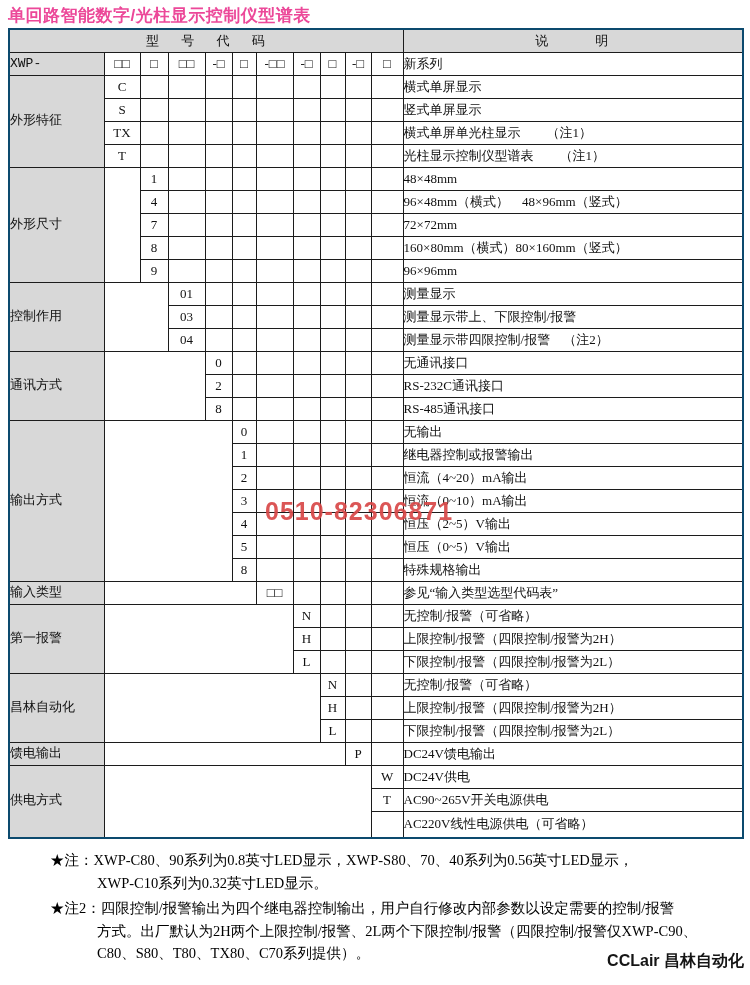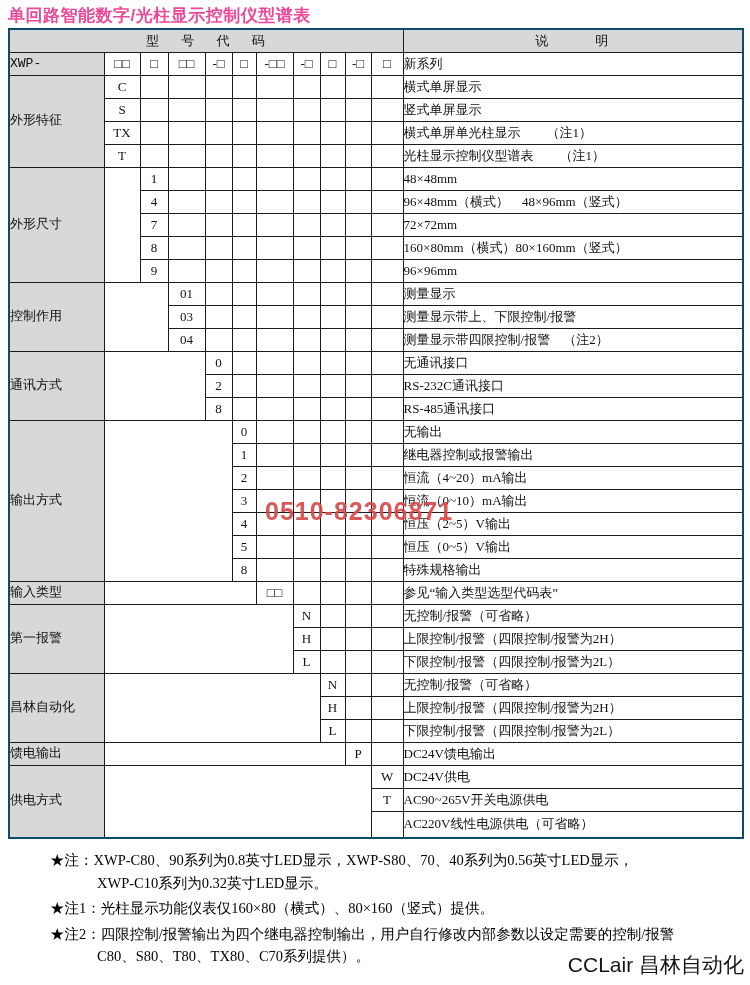--- a/index.html
+++ b/index.html
@@ -40,21 +40,21 @@
   .notes{
     position:absolute;left:18px;top:849px;width:722px;
     font-size:14.5px;color:#000;
   }
   .notes .line{line-height:22.5px;white-space:nowrap;}
   .notes .indent{padding-left:47px;}
   .notes .group{margin-bottom:3px;margin-left:32px;}
   .brand-logo{
     position:absolute;right:6px;top:951px;
     font-family:"Liberation Sans","DejaVu Sans",sans-serif;
-    font-weight:normal;font-size:21px;color:#151515;
+    font-weight:bold;font-size:16px;color:#151515;
   }
 </style>
 </head>
 <body>
 
 <div class="page-title">单回路智能数字/光柱显示控制仪型谱表</div>
 
 <table class="spec">
   <colgroup>
     <col style="width:95px">
@@ -426,21 +426,19 @@
   </table>
 
 <div class="watermark">0510-82306871</div>
 
 <div class="notes">
   <div class="group">
     <div class="line">★注：XWP-C80、90系列为0.8英寸LED显示，XWP-S80、70、40系列为0.56英寸LED显示，</div>
     <div class="line indent">XWP-C10系列为0.32英寸LED显示。</div>
   </div>
   <div class="group">
-    <div class="line">★注1：光柱显示功能仪表仅160×80（横式）、80×160（竖式）提供。</div>
-  </div>
-  <div class="group">
     <div class="line">★注2：四限控制/报警输出为四个继电器控制输出，用户自行修改内部参数以设定需要的控制/报警</div>
+    <div class="line indent">方式。出厂默认为2H两个上限控制/报警、2L两个下限控制/报警（四限控制/报警仅XWP-C90、</div>
     <div class="line indent">C80、S80、T80、TX80、C70系列提供）。</div>
   </div>
 </div>
 
 <div class="brand-logo">CCLair 昌林自动化</div>
 
 </body></html>

